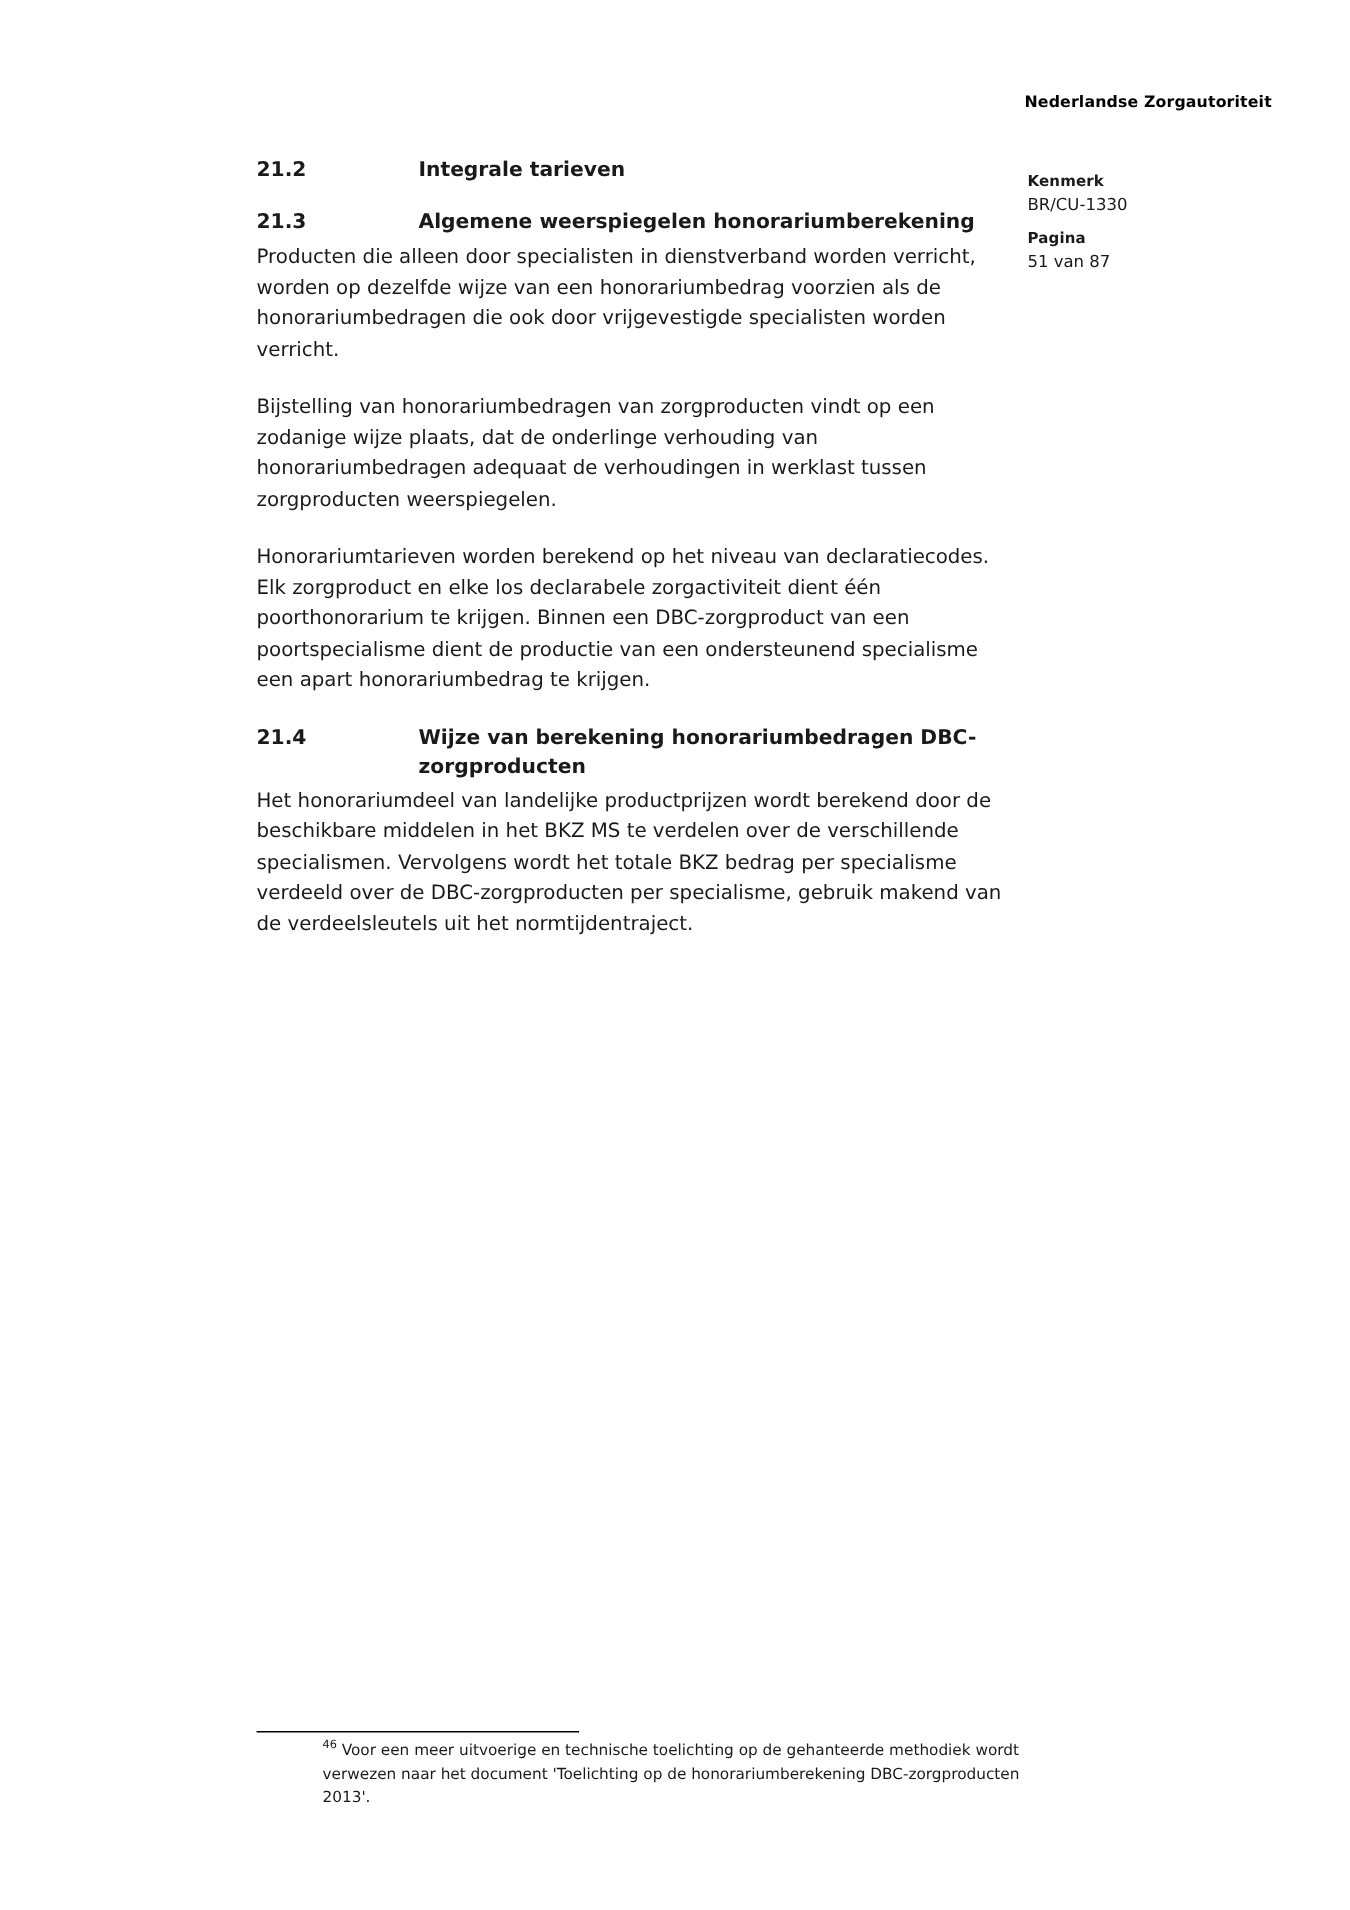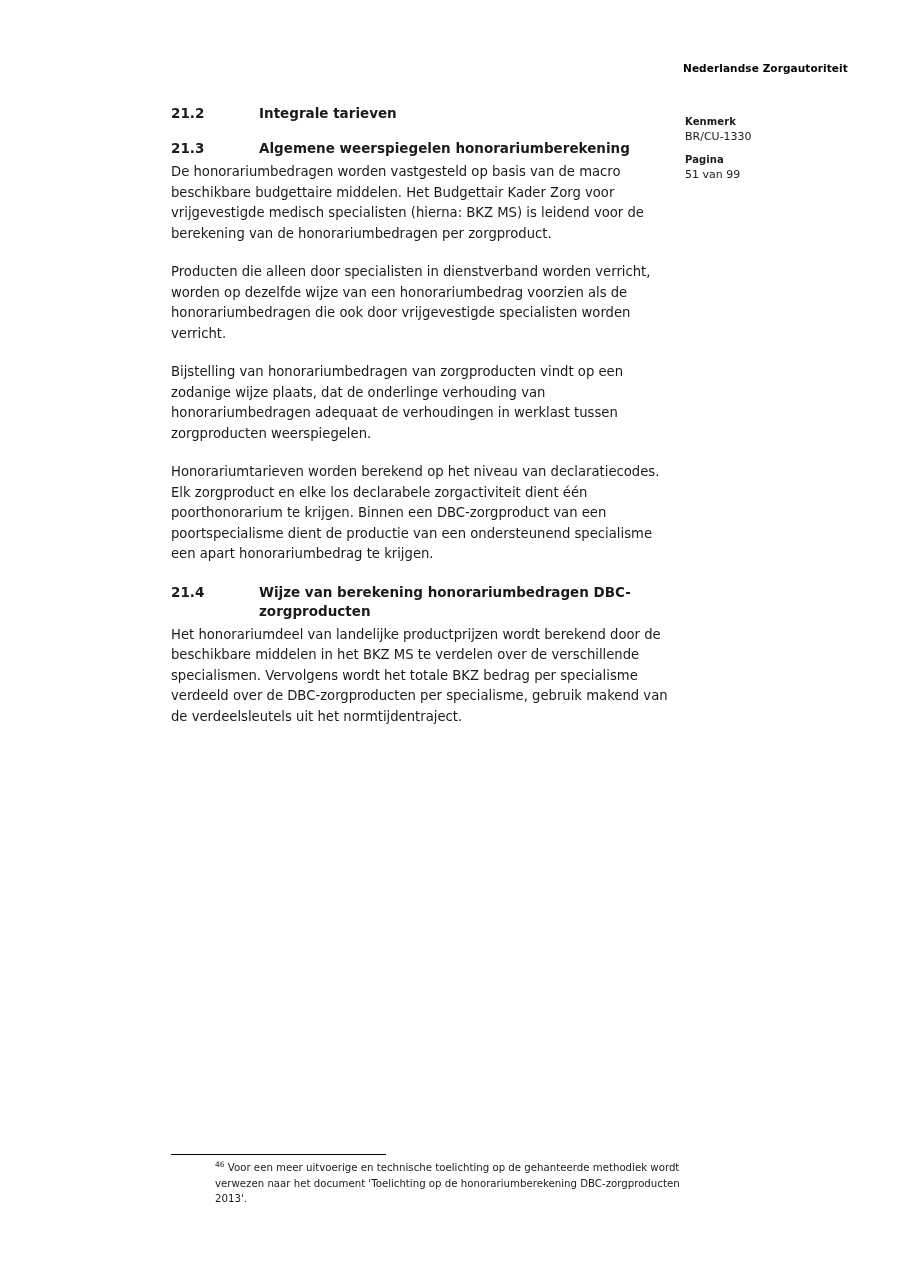--- a/index.html
+++ b/index.html
@@ -53,20 +53,21 @@
   
   .content {
     position: absolute;
     top: 104px;
     left: 171px;
     width: 500px;
   }
   .sec {
     display: flex;
     margin-bottom: 4px;
+    gap: 20px;
   }
   .sec-num {
     font-weight: bold;
     font-size: 13.5px;
     width: 88px;
     flex: 0 0 88px;
     line-height: 19px;
   }
   .sec-title {
     font-size: 13.5px;
@@ -118,38 +119,37 @@
 <body>
 
 <div class="page">
 
   <div class="org-name">Nederlandse Zorgautoriteit</div>
 
   <div class="meta">
     <div class="label">Kenmerk</div>
     <div class="value">BR/CU-1330</div>
     <div class="label">Pagina</div>
-    <div class="value">51 van 99</div>
+    <div class="value">51 van 87</div>
   </div>
 
   <div class="content">
 
     <div class="sec-block">
       <div class="sec">
         <div class="sec-num">21.2</div>
         <div class="sec-title">Integrale tarieven</div>
       </div>
     </div>
 
     <div class="sec-block">
       <div class="sec">
         <div class="sec-num">21.3</div>
         <div class="sec-title">Algemene weerspiegelen honorariumberekening</div>
       </div>
-      <p class="body gap-top">De honorariumbedragen worden vastgesteld op basis van de macro beschikbare budgettaire middelen. Het Budgettair Kader Zorg voor vrijgevestigde medisch specialisten (hierna: BKZ MS) is leidend voor de berekening van de honorariumbedragen per zorgproduct.</p>
       <p class="body">Producten die alleen door specialisten in dienstverband worden verricht, worden op dezelfde wijze van een honorariumbedrag voorzien als de honorariumbedragen die ook door vrijgevestigde specialisten worden verricht.</p>
       <p class="body">Bijstelling van honorariumbedragen van zorgproducten vindt op een zodanige wijze plaats, dat de onderlinge verhouding van honorariumbedragen adequaat de verhoudingen in werklast tussen zorgproducten weerspiegelen.</p>
       <p class="body">Honorariumtarieven worden berekend op het niveau van declaratiecodes. Elk zorgproduct en elke los declarabele zorgactiviteit dient één poorthonorarium te krijgen. Binnen een DBC-zorgproduct van een poortspecialisme dient de productie van een ondersteunend specialisme een apart honorariumbedrag te krijgen.</p>
     </div>
 
     <div class="sec-block">
       <div class="sec">
         <div class="sec-num">21.4</div>
         <div class="sec-title">Wijze van berekening honorariumbedragen DBC-zorgproducten</div>
       </div>

